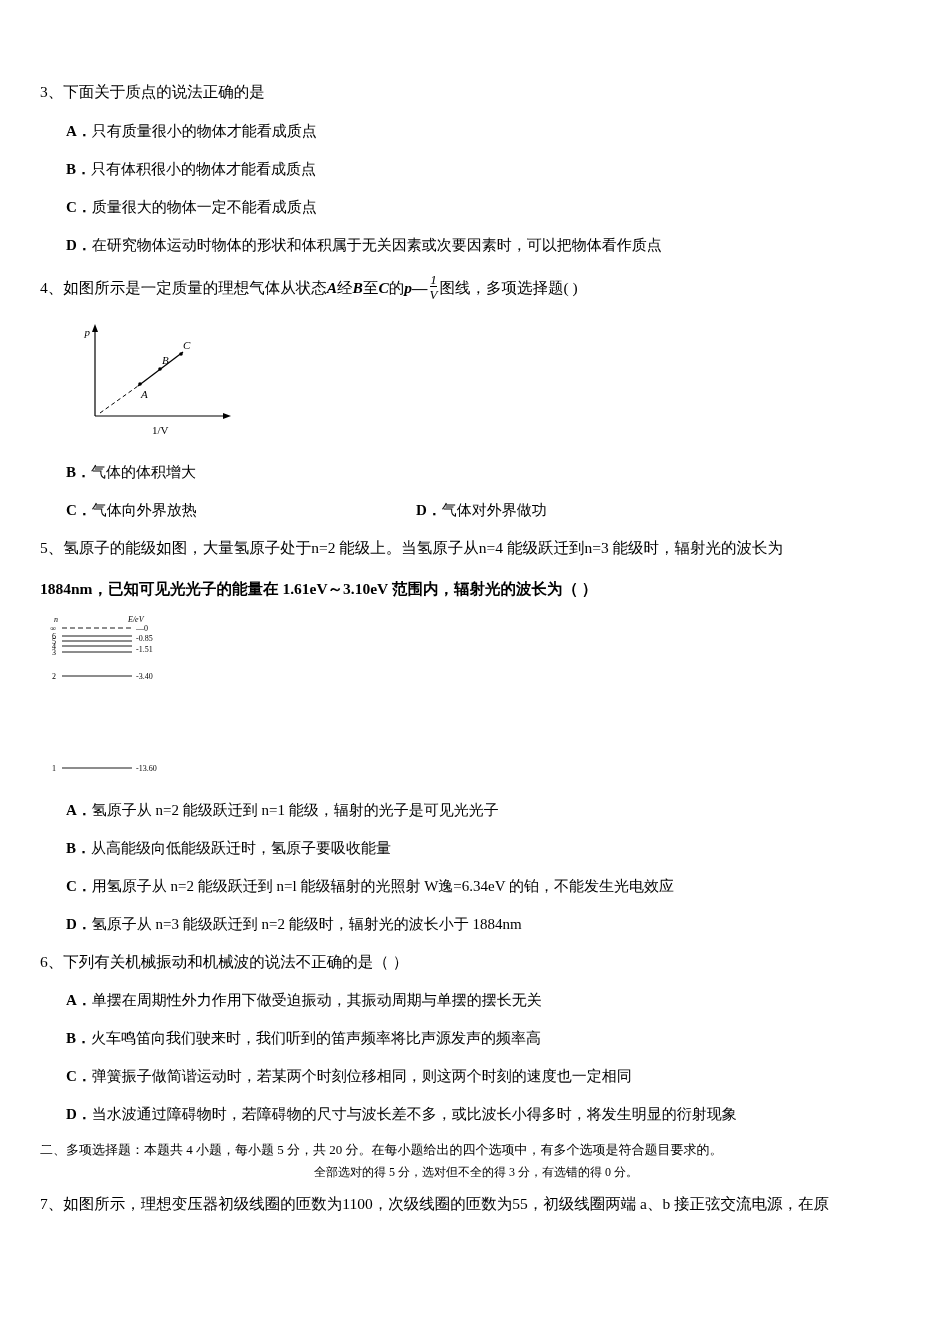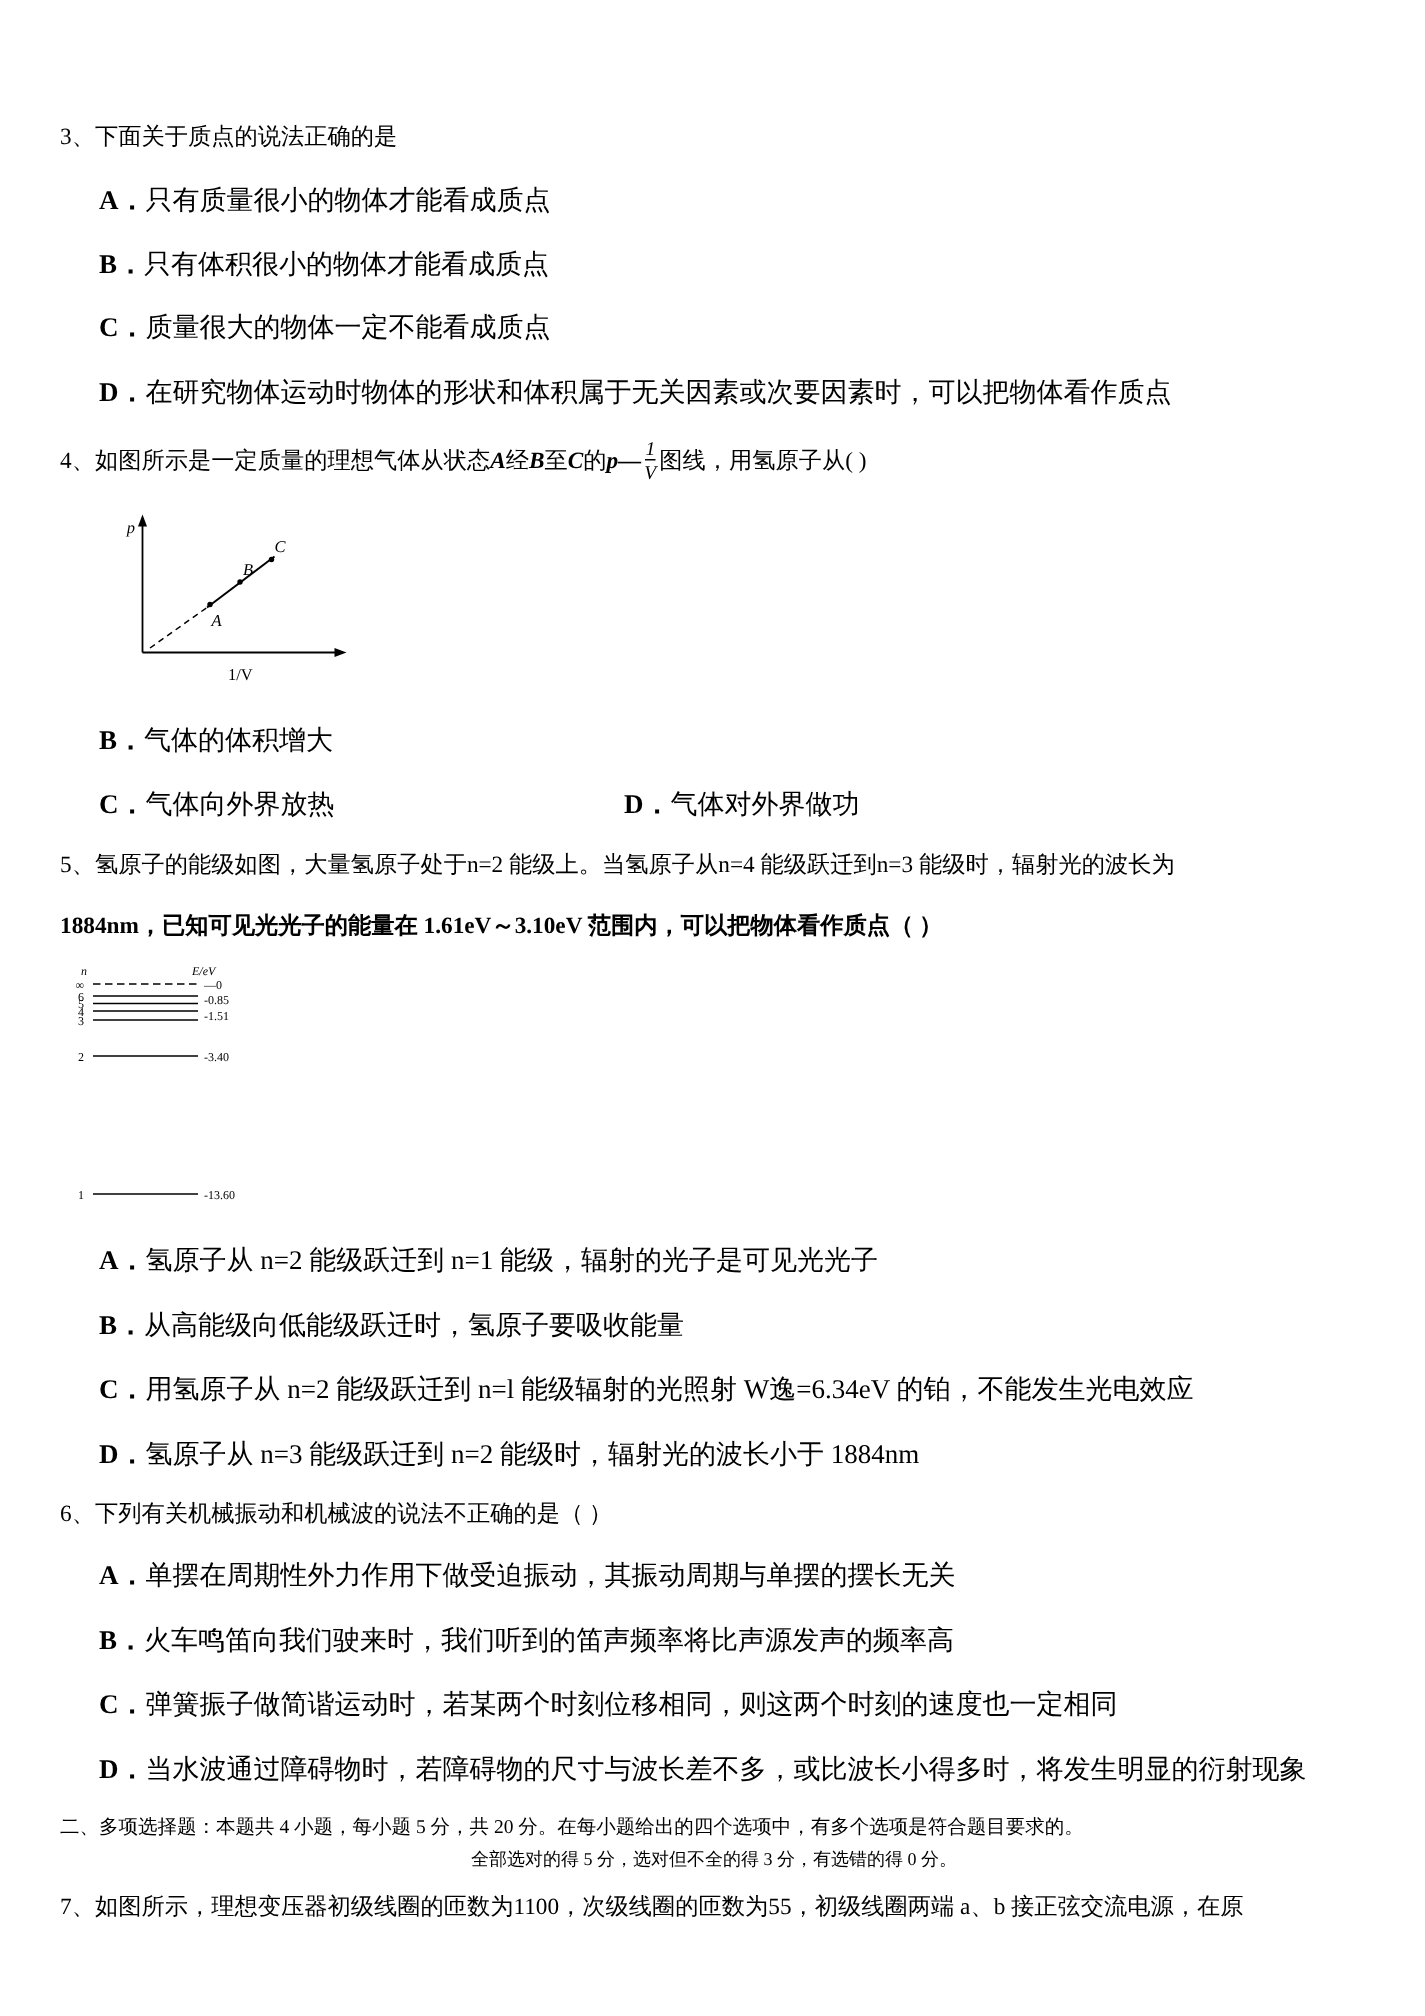--- a/index.html
+++ b/index.html
@@ -27,21 +27,21 @@
     left: 40px;
     top: 80px;
     width: 872px;
   }
   .qstem {
     font-size: 15.5px;
     line-height: 1.6;
     margin: 0 0 14px 0;
   }
   .opt {
-    font-size: 18px;
+    font-size: 15px;
     line-height: 1.6;
     margin: 0 0 14px 26px;
   }
   .opt-label {
     font-weight: bold;
     font-family: "Liberation Serif", serif;
   }
   b, .b { font-weight: bold; }
   .it { font-style: italic; }
   .two-col {
@@ -107,21 +107,21 @@
       <span class="opt-label">B．</span><span>只有体积很小的物体才能看成质点</span>
     </div>
     <div class="opt">
       <span class="opt-label">C．</span><span>质量很大的物体一定不能看成质点</span>
     </div>
     <div class="opt">
       <span class="opt-label">D．</span><span>在研究物体运动时物体的形状和体积属于无关因素或次要因素时，可以把物体看作质点</span>
     </div>
 
     <div class="qstem" style="margin-top:18px;">
-      <span>4、</span><span>如图所示是一定质量的理想气体从状态</span><b class="it">A</b><span>经</span><b class="it">B</b><span>至</span><b class="it">C</b><span>的</span><b class="it">p—</b><span class="frac"><span class="num it">1</span><span class="den it">V</span></span><span>图线，用氢原子从(  )</span>
+      <span>4、</span><span>如图所示是一定质量的理想气体从状态</span><b class="it">A</b><span>经</span><b class="it">B</b><span>至</span><b class="it">C</b><span>的</span><b class="it">p—</b><span class="frac"><span class="num it">1</span><span class="den it">V</span></span><span>图线，多项选择题(  )</span>
     </div>
 
     <div class="fig-pv">
       <svg width="260" height="130" viewBox="0 0 260 130">
         <line x1="55" y1="12" x2="55" y2="98" stroke="#000" stroke-width="1.2"></line>
         <polygon points="55,6 52,14 58,14" fill="#000"></polygon>
         <line x1="55" y1="98" x2="185" y2="98" stroke="#000" stroke-width="1.2"></line>
         <polygon points="191,98 183,95 183,101" fill="#000"></polygon>
         <line x1="60" y1="95" x2="98" y2="68" stroke="#000" stroke-width="1" stroke-dasharray="4,3"></line>
         <line x1="98" y1="68" x2="143" y2="34" stroke="#000" stroke-width="1.3"></line>
@@ -153,21 +153,21 @@
         <div class="opt">
           <span class="opt-label">D．</span><span>气体对外界做功</span>
         </div>
       </div>
     </div>
 
     <div class="qstem" style="margin-bottom:16px;">
       <span>5、</span><span>氢原子的能级如图，大量氢原子处于n=2 能级上。当氢原子从n=4 能级跃迁到n=3 能级时，辐射光的波长为</span>
     </div>
     <div class="qstem" style="margin-bottom:6px;">
-      <b>1884nm，已知可见光光子的能量在 1.61eV～3.10eV 范围内，可以把物体看作质点（      ）</b>
+      <b>1884nm，已知可见光光子的能量在 1.61eV～3.10eV 范围内，辐射光的波长为（      ）</b>
     </div>
 
     <div class="fig-energy">
       <svg width="230" height="180" viewBox="0 0 230 180">
         <text x="14" y="14" font-size="8" font-style="italic">n</text>
         <text x="88" y="14" font-size="8" font-style="italic">E/eV</text>
 
         <line x1="22" y1="20" x2="92" y2="20" stroke="#000" stroke-width="0.9" stroke-dasharray="5,3"></line>
         <text x="16" y="23" font-size="8" text-anchor="end">∞</text>
         <text x="96" y="23" font-size="8">—0</text>

